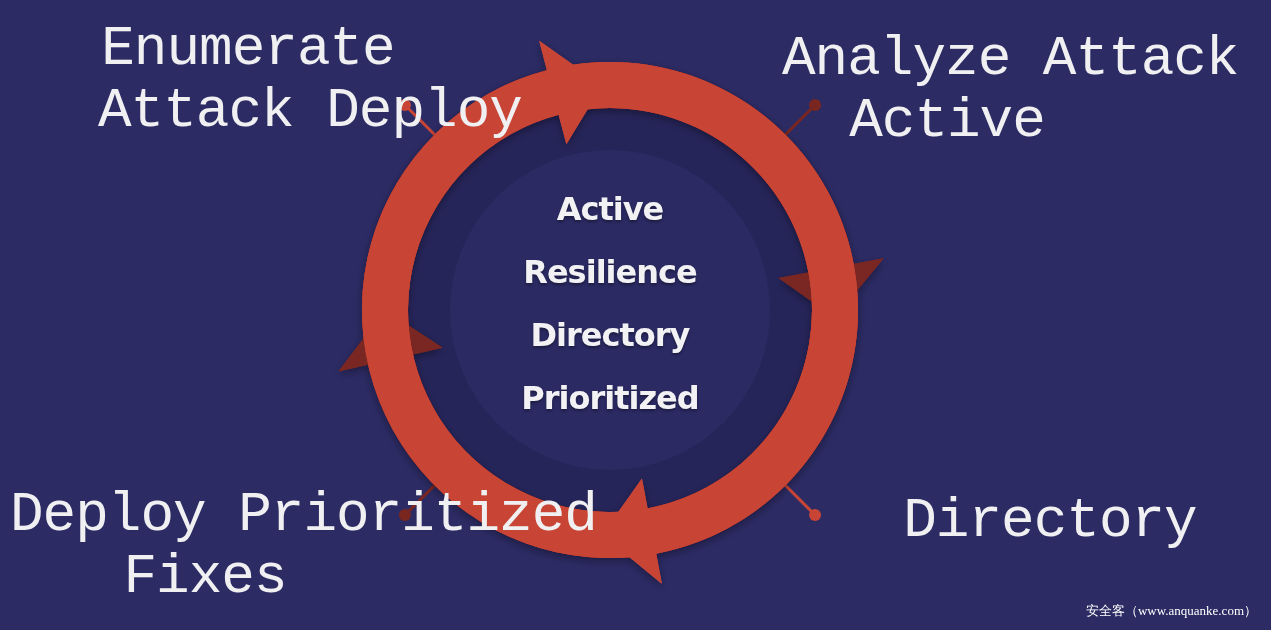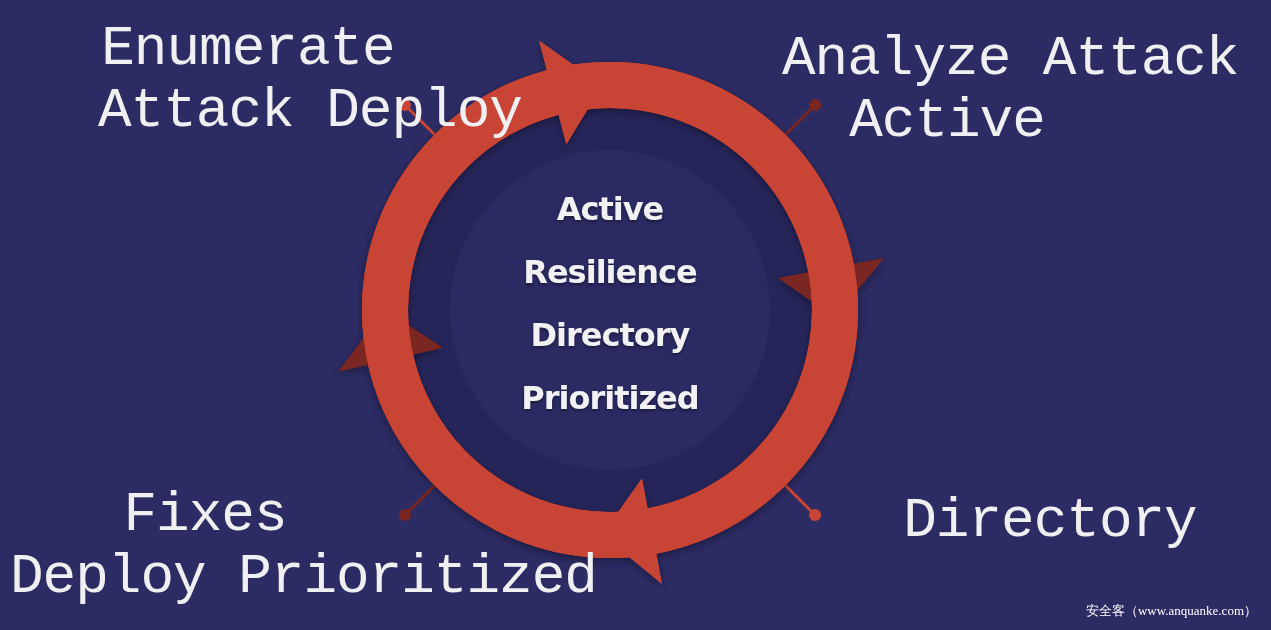--- a/index.html
+++ b/index.html
@@ -105,22 +105,22 @@
   <span>Attack Deploy</span>
 </div>
 <div id="lbl-tr" class="label">
   <span>Analyze Attack</span>
   <span>Active</span>
 </div>
 <div id="lbl-br" class="label">
   <span>Directory</span>
 </div>
 <div id="lbl-bl" class="label">
+  <span>Deploy Prioritized</span>
   <span>Fixes</span>
-  <span>Deploy Prioritized</span>
 </div>
 
 <div id="center-title">
   <span>Active</span>
   <span>Resilience</span>
   <span>Directory</span>
   <span>Prioritized</span>
 </div>
 
 <div id="watermark">安全客（www.anquanke.com）</div>

